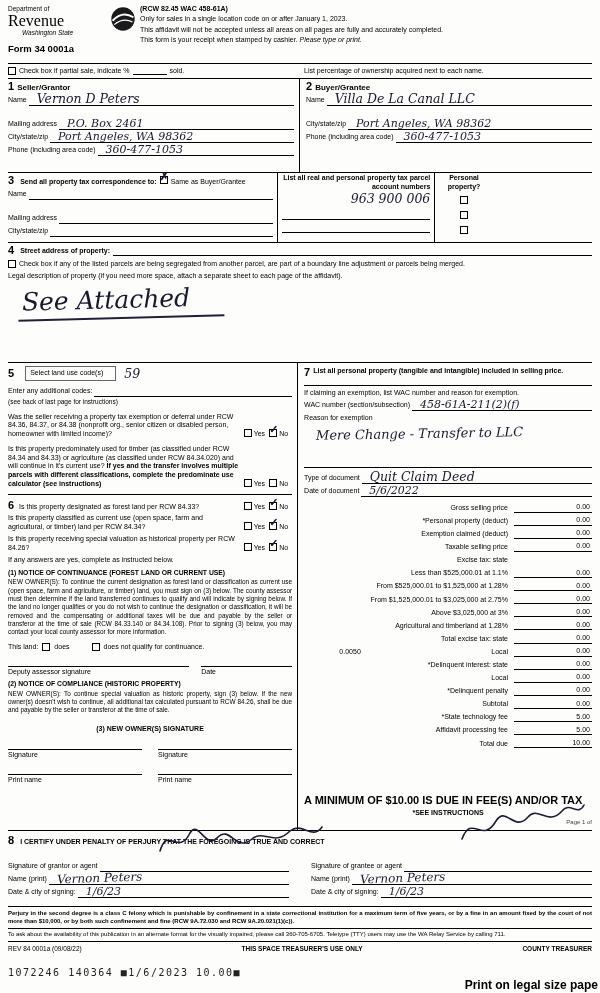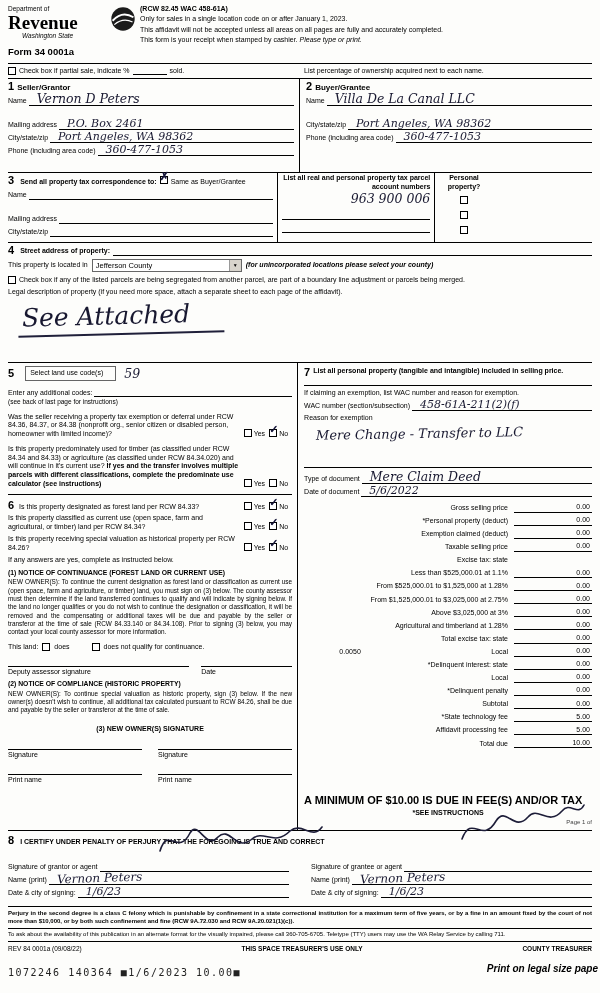--- a/index.html
+++ b/index.html
@@ -7,31 +7,31 @@
 .page{width:600px;height:993px;background:#fdfdfb;padding:5px 8px 2px;position:relative;overflow:hidden;font-size:7px;line-height:1.25}
 .b{font-weight:bold}
 .sec-num{font-size:11px;font-weight:bold;margin-right:3px;line-height:1;flex:none}
 .hw{font-family:"DejaVu Serif",serif;font-style:italic;color:#181830}
 .hw-md{font-size:11px}
 .hw-lg{font-size:12.5px}
 .hw-xl{font-size:25px}
 .hw-name{font-size:12px;transform:rotate(-2deg);display:inline-block}
 .cbwrap{position:relative;display:inline-block;width:8px;height:8px;border:1px solid #000;vertical-align:-1px;flex:none;background:#fff}
 .cbmark{position:absolute;left:-1px;top:-6px;font-size:11px;font-weight:bold;color:#151538;font-family:"DejaVu Serif",serif;line-height:1}
-.frow{display:flex;align-items:flex-end;margin-top:3px}
+.frow{display:flex;margin-top:3px}
 .flbl{white-space:nowrap;padding-right:2px}
 .fline{flex:1;border-bottom:1px solid #000;height:10px;padding-left:5px;position:relative}
 .fline .hw{position:absolute;bottom:-2px;left:8px;white-space:nowrap}
 .fgap{height:11px}
 .hint{font-size:6.5px;margin-top:1px}
 
 .hdr{display:flex;align-items:flex-start;min-height:58px}
 .brand{width:102px;flex:none}
 .brand-top{font-size:6.5px}
-.brand-name{font-family:"Liberation Serif",serif;font-weight:bold;font-size:19px;line-height:1}
+.brand-name{font-family:"Liberation Serif",serif;font-weight:normal;font-size:16px;line-height:1}
 .brand-sub{font-size:6.5px;font-style:italic;margin-left:14px}
 .form-no{font-size:9.5px;font-weight:bold;margin-top:6px}
 .logo{flex:none;margin-right:4px;margin-top:1px}
 .hdr-right{flex:1}
 .title-line{display:flex;align-items:baseline;gap:4px}
 .title{font-size:14.5px;font-weight:bold;white-space:nowrap}
 .title-ref{font-size:7px;font-weight:bold}
 .hdr-note{font-size:7px;margin-top:1.5px}
 
 .toprow{display:flex;border-top:1.5px solid #000;border-bottom:1px solid #000;padding:2.5px 0;align-items:center}
@@ -111,21 +111,21 @@
 .s8cols{display:flex;gap:22px;margin-top:12px}
 .s8col{flex:1}
 .sig{position:absolute;z-index:2;pointer-events:none}
 .sig-grantor{left:148px;top:-14px}
 .sig-grantee{right:4px;top:-32px}
 
 .perjury{font-size:6px;font-weight:bold;margin-top:3px;text-align:justify;line-height:1.3}
 .access{font-size:6px;border-top:1px solid #000;margin-top:3px;padding:2px 0;line-height:1.3}
 .revline{display:flex;justify-content:space-between;border-top:1px solid #000;padding-top:3px;font-size:6.5px}
 .stamp{font-family:"DejaVu Sans Mono","DejaVu Sans",monospace;font-size:10px;letter-spacing:1.5px;color:#222;margin-top:14px}
-.printnote{position:absolute;right:2px;bottom:18px;font-style:italic;font-weight:bold;font-size:10px}
+.printnote{position:absolute;right:2px;bottom:0;font-weight:bold;font-size:12px}
 </style>
 </head>
 <body>
 
 <div class="page">
 
   <header class="hdr">
     <div class="brand">
       <div class="brand-top">Department of</div>
       <div class="brand-name">Revenue</div>
@@ -257,28 +257,20 @@
       <span class="cbwrap pp-cb"><span class="cbmark"></span></span>
     </div>
   </div>
 
   <div class="sec4">
     <div class="s4row1">
       <span class="sec-num">4</span>
       <span class="b">Street address of property:</span>
       <span class="fline"></span>
     </div>
-    <div class="s4row2">
-      <span>This property is located in</span>
-      <span class="sel">
-        <span>Jefferson County</span>
-        <span class="sel-arrow">▼</span>
-      </span>
-      <em class="bi">(for unincorporated locations please select your county)</em>
-    </div>
     <div class="s4row3">
       <span class="cbwrap">
           <span class="cbmark"></span>
         </span>
       <span>Check box if any of the listed parcels are being segregated from another parcel, are part of a boundary line adjustment or parcels being merged.</span>
     </div>
     <div class="s4row4">Legal description of property (if you need more space, attach a separate sheet to each page of the affidavit).</div>
     <div class="legal-box">
       <span class="hw hw-xl">See Attached</span>
     </div>
@@ -377,21 +369,21 @@
               <span class="hw hw-md">458-61A-211(2)(f)</span>
             </span>
         </div>
         <div style="margin-top:3px">Reason for exemption</div>
         <span class="hw reason-hw">Mere Change - Transfer to LLC</span>
       </div>
       <div class="docblock">
         <div class="frow">
           <span class="flbl">Type of document</span>
           <span class="fline">
-              <span class="hw hw-lg">Mere Claim Deed</span>
+              <span class="hw hw-lg">Quit Claim Deed</span>
             </span>
         </div>
         <div class="frow">
           <span class="flbl">Date of document</span>
           <span class="fline">
               <span class="hw hw-md">5/6/2022</span>
             </span>
         </div>
       </div>
       <div class="taxtable">

